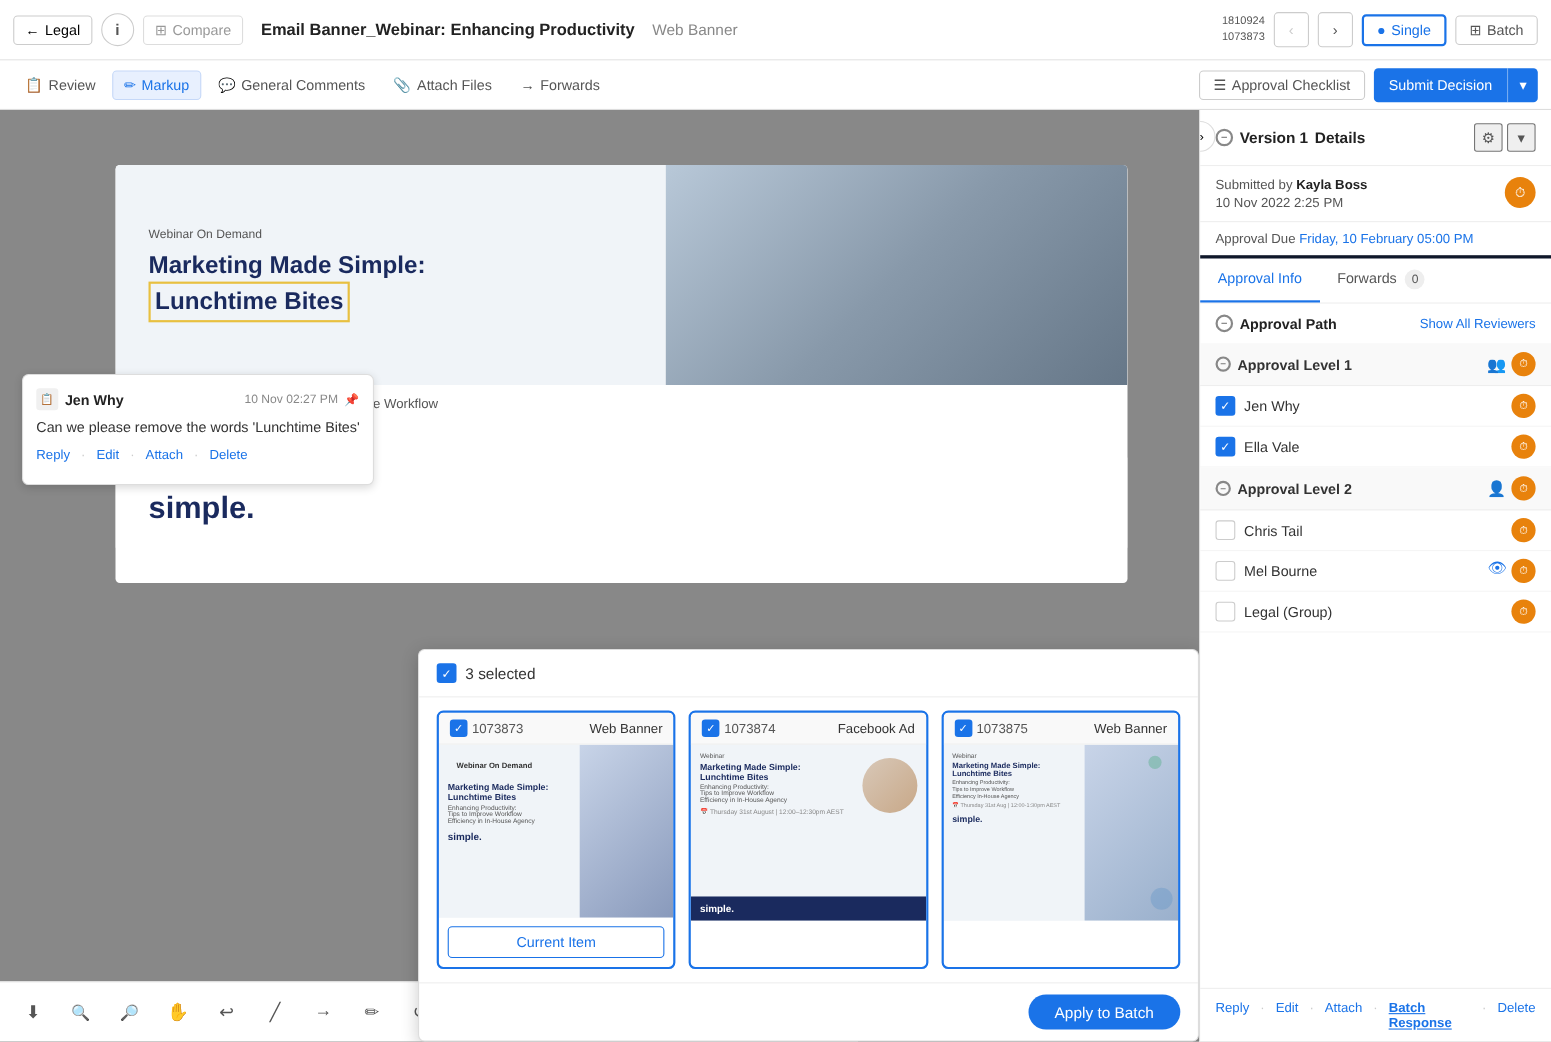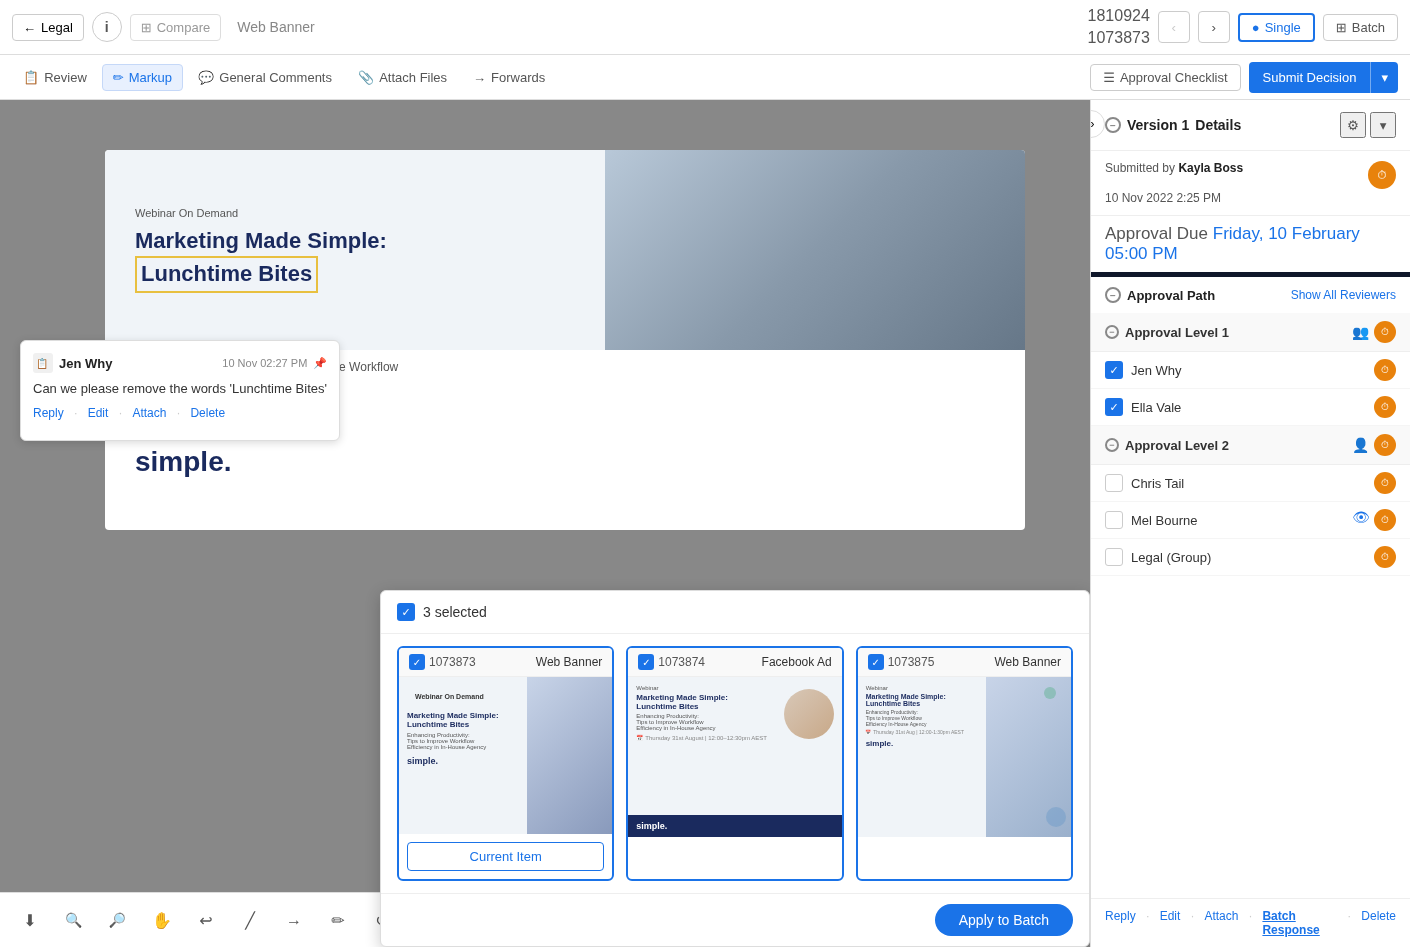--- a/index.html
+++ b/index.html
@@ -6,21 +6,21 @@
     body { font-family: -apple-system, BlinkMacSystemFont, 'Segoe UI', sans-serif; font-size: 13px; background: #f0f0f0; overflow: hidden; width: 1410px; height: 947px; }
 
     
     .top-bar { display: flex; align-items: center; height: 55px; background: #fff; border-bottom: 1px solid #ddd; padding: 0 12px; gap: 8px; }
     .exit-btn { display: flex; align-items: center; gap: 5px; border: 1px solid #ccc; border-radius: 4px; padding: 5px 10px; background: #fff; cursor: pointer; font-size: 13px; }
     .info-btn { width: 30px; height: 30px; border: 1px solid #ccc; border-radius: 50%; display: flex; align-items: center; justify-content: center; cursor: pointer; background: #fff; color: #555; font-weight: bold; font-size: 14px; }
     .compare-btn { display: flex; align-items: center; gap: 5px; border: 1px solid #ddd; border-radius: 4px; padding: 5px 10px; background: #fff; cursor: pointer; font-size: 13px; color: #999; }
     .doc-title { font-size: 15px; font-weight: 600; color: #222; margin-left: 8px; }
     .doc-subtitle { font-size: 14px; color: #888; margin-left: 8px; }
     .spacer { flex: 1; }
-    .item-info { text-align: right; font-size: 16px; color: #555; line-height: 1.4; }
+    .item-info { text-align: right; font-size: 10px; color: #555; line-height: 1.4; }
     .nav-btn { width: 32px; height: 32px; border: 1px solid #ccc; border-radius: 4px; background: #fff; cursor: pointer; display: flex; align-items: center; justify-content: center; color: #555; }
     .nav-btn.disabled { color: #ccc; }
     .single-btn { display: flex; align-items: center; gap: 5px; border: 2px solid #1a73e8; border-radius: 4px; padding: 5px 12px; background: #fff; color: #1a73e8; font-size: 13px; font-weight: 500; cursor: pointer; }
     .batch-btn { display: flex; align-items: center; gap: 5px; border: 1px solid #ccc; border-radius: 4px; padding: 5px 12px; background: #fff; color: #555; font-size: 13px; cursor: pointer; }
 
     
     .toolbar { display: flex; align-items: center; height: 45px; background: #fff; border-bottom: 1px solid #ddd; padding: 0 12px; gap: 4px; }
     .tool-btn { display: flex; align-items: center; gap: 5px; border: 1px solid transparent; border-radius: 4px; padding: 5px 10px; background: #fff; cursor: pointer; font-size: 13px; color: #555; }
     .tool-btn.active { background: #e8f0fe; color: #1a73e8; border-color: #c5d8f8; }
     .approval-checklist-btn { display: flex; align-items: center; gap: 5px; border: 1px solid #ccc; border-radius: 4px; padding: 5px 12px; background: #fff; cursor: pointer; font-size: 13px; color: #555; }
@@ -65,21 +65,21 @@
     .right-sidebar { width: 320px; background: #fff; border-left: 1px solid #ddd; display: flex; flex-direction: column; overflow-y: auto; position: relative; }
     .sidebar-toggle { position: absolute; left: -14px; top: 10px; width: 28px; height: 28px; background: #fff; border: 1px solid #ddd; border-radius: 50%; display: flex; align-items: center; justify-content: center; cursor: pointer; z-index: 5; font-size: 12px; }
     .version-header { display: flex; align-items: center; justify-content: space-between; padding: 12px 14px; border-bottom: 1px solid #eee; }
     .version-title { font-size: 14px; font-weight: 600; color: #222; display: flex; align-items: center; gap: 6px; }
     .version-controls { display: flex; align-items: center; gap: 4px; }
     .gear-btn { width: 26px; height: 26px; display: flex; align-items: center; justify-content: center; cursor: pointer; color: #555; }
     .submitted-info { padding: 10px 14px; border-bottom: 1px solid #eee; display: flex; align-items: flex-start; justify-content: space-between; }
     .submitted-text { font-size: 12px; color: #555; }
     .submitted-text strong { color: #222; }
     .orange-icon { width: 28px; height: 28px; background: #e8820c; border-radius: 50%; display: flex; align-items: center; justify-content: center; color: #fff; font-size: 12px; }
-    .due-date { padding: 8px 14px; font-size: 17px; color: #555; border-bottom: 5px solid #0f172a; }
+    .due-date { padding: 8px 14px; font-size: 12px; color: #555; border-bottom: 3px solid #0f172a; }
     .due-date a { color: #1a73e8; text-decoration: none; font-weight: 500; }
     .tabs-row { display: flex; border-bottom: 1px solid #eee; }
     .tab { padding: 10px 16px; font-size: 13px; cursor: pointer; color: #555; border-bottom: 2px solid transparent; }
     .tab.active { color: #1a73e8; border-bottom-color: #1a73e8; font-weight: 500; }
     .tab-badge { display: inline-flex; align-items: center; justify-content: center; width: 18px; height: 18px; background: #eee; border-radius: 9px; font-size: 11px; color: #555; margin-left: 4px; }
     .approval-path-header { display: flex; align-items: center; justify-content: space-between; padding: 10px 14px; }
     .approval-path-title { font-size: 13px; font-weight: 600; color: #222; display: flex; align-items: center; gap: 6px; }
     .show-all-link { font-size: 12px; color: #1a73e8; cursor: pointer; }
     .approval-level { background: #f9f9f9; padding: 8px 14px; display: flex; align-items: center; justify-content: space-between; border-bottom: 1px solid #eee; }
     .approval-level-title { font-size: 13px; font-weight: 600; color: #333; display: flex; align-items: center; gap: 6px; }
@@ -129,20 +129,21 @@
     <span>←</span>
     <span>Legal</span>
   </button>
   <button class="info-btn">
     <span>i</span>
   </button>
   <button class="compare-btn">
     <span>⊞</span>
     <span>Compare</span>
   </button>
+  <span class="doc-title">Email Banner_Webinar: Enhancing Productivity</span>
   <span class="doc-subtitle">Web Banner</span>
   <div class="spacer"></div>
   <div class="item-info">
     <div>1810924</div>
     <div>1073873</div>
   </div>
   <button class="nav-btn disabled">
     <span>‹</span>
   </button>
   <button class="nav-btn">
@@ -368,30 +369,39 @@
         </button>
       </div>
     </div>
 
     <div class="submitted-info">
       <div>
         <div class="submitted-text">
           <span>Submitted by</span>
           <strong>Kayla Boss</strong>
         </div>
-        <div class="submitted-text" style="margin-top:16px;">10 Nov 2022 2:25 PM</div>
+        <div class="submitted-text" style="margin-top:2px;">10 Nov 2022 2:25 PM</div>
       </div>
       <div class="orange-icon">⏱</div>
     </div>
 
     <div class="due-date">
       <span>Approval Due</span>
       <a>Friday, 10 February 05:00 PM</a>
     </div>
 
+    <div class="tabs-row">
+      <div class="tab active">
+        <span>Approval Info</span>
+      </div>
+      <div class="tab">
+        <span>Forwards</span>
+        <span class="tab-badge">0</span>
+      </div>
+    </div>
 
     <div class="approval-path-header">
       <div class="approval-path-title">
         <span style="width:16px;height:16px;border:2px solid #888;border-radius:50%;display:inline-flex;align-items:center;justify-content:center;font-size:10px;color:#888;">−</span>
         <span>Approval Path</span>
       </div>
       <span class="show-all-link">Show All Reviewers</span>
     </div>
 
     <div class="approval-level">

